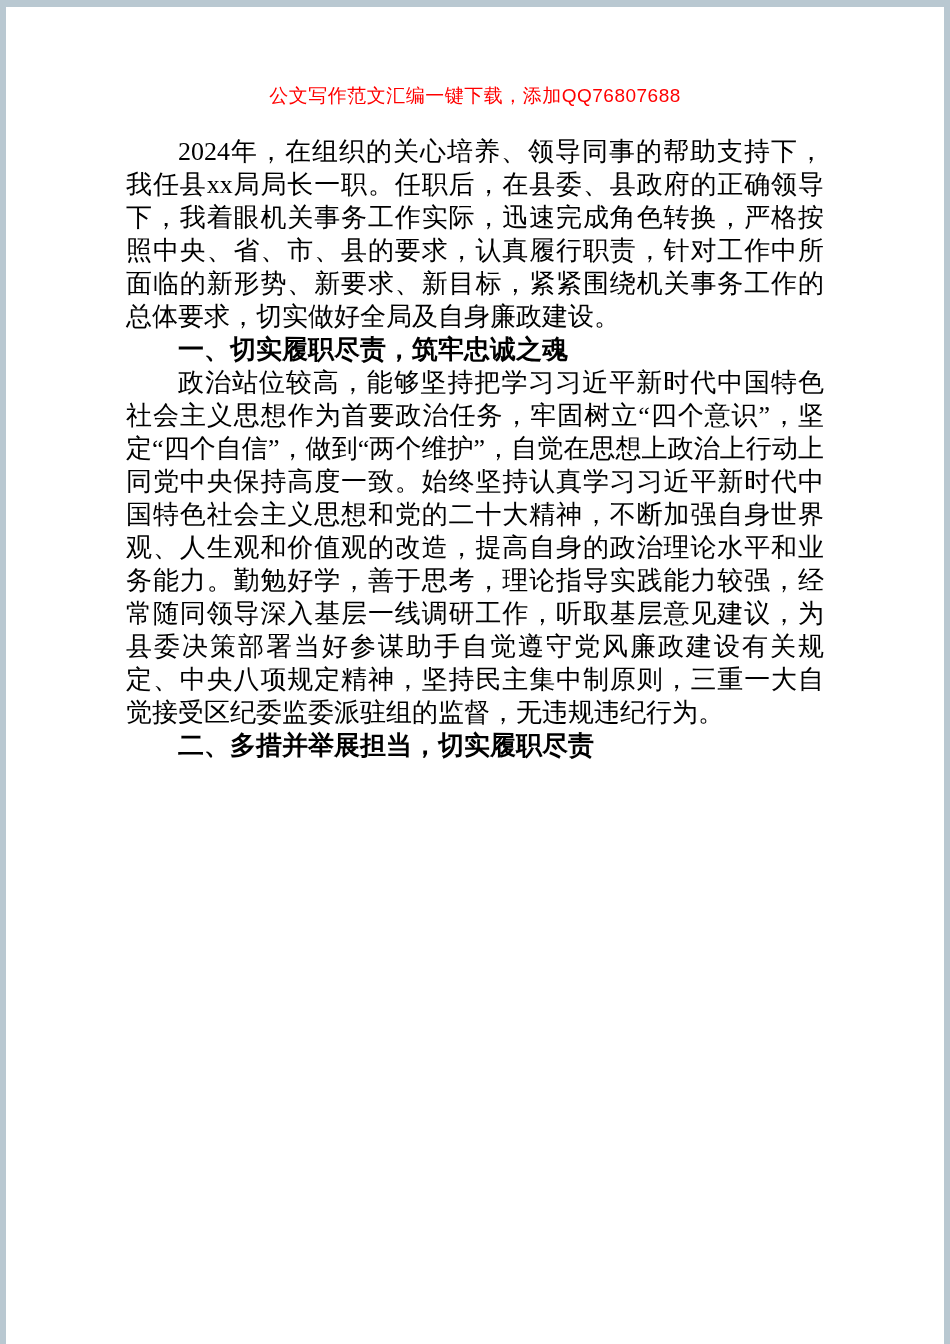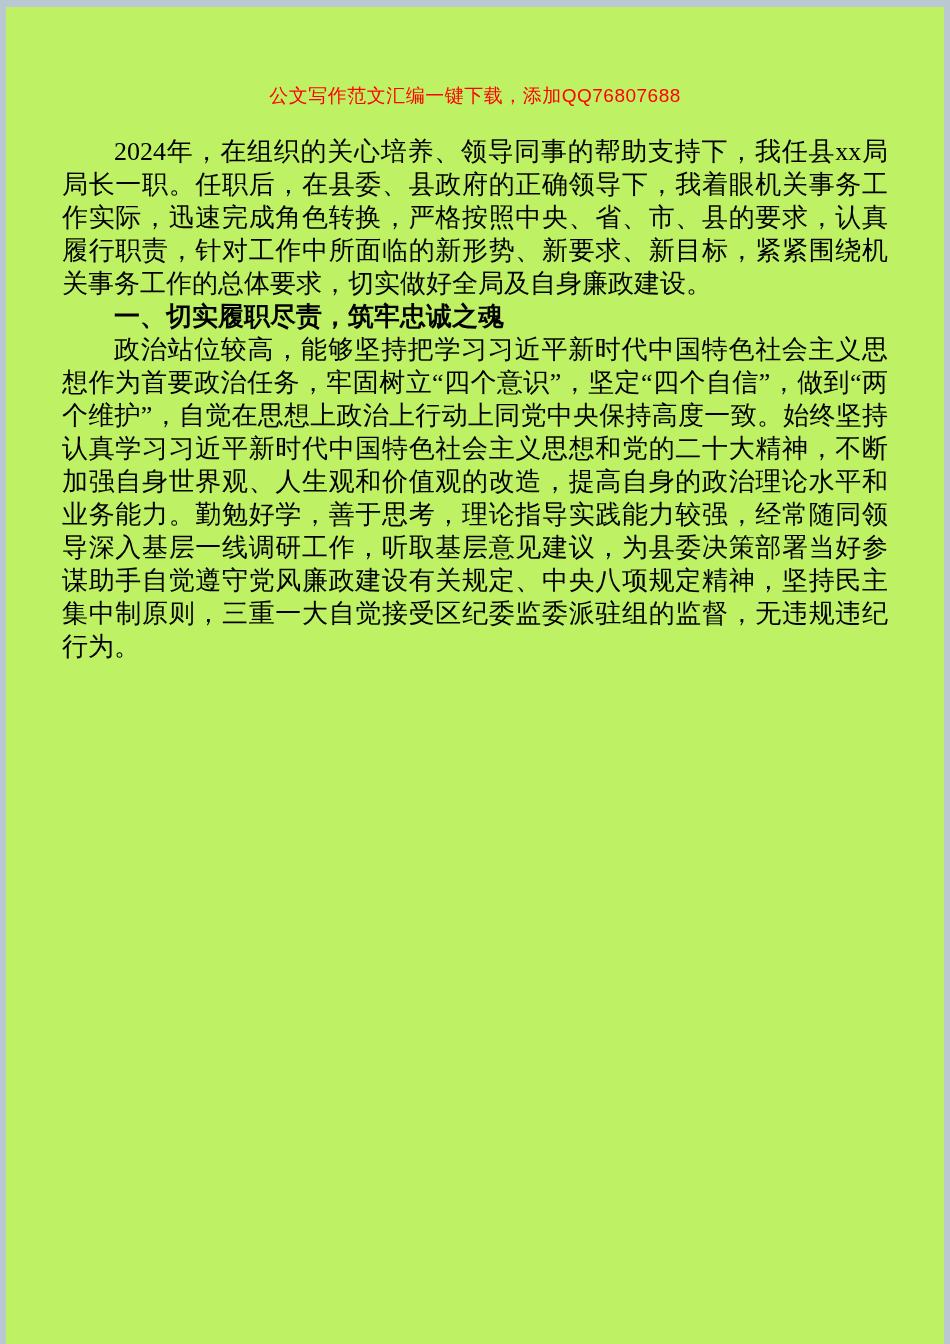--- a/index.html
+++ b/index.html
@@ -9,21 +9,21 @@
   body {
     width: 950px;
     height: 1344px;
     overflow: hidden;
     font-family: "Liberation Serif", serif;
   }
   .page {
     width: 938px;
     height: 1337px;
     margin: 7px auto 0 auto;
-    background: #bef264;
+    background: #ffffff;
     padding-top: 76px;
   }
   .notice {
     text-align: center;
     color: #ff0000;
     font-size: 19px;
     letter-spacing: 0.5px;
     font-family: "Liberation Sans", sans-serif;
   }
   .doc-title {
@@ -31,21 +31,21 @@
     padding: 0 140px;
     text-align: center;
     font-size: 35px;
     font-weight: bold;
     line-height: 84px;
     color: #000000;
     font-family: "Liberation Serif", serif;
   }
   .content {
     margin-top: 26px;
-    padding: 0 56px;
+    padding: 0 120px;
     font-size: 26px;
     line-height: 33px;
     text-align: justify;
     text-justify: inter-ideograph;
     color: #000000;
     font-family: Liberation Serif, serif;
   }
   .content p {
     text-indent: 2em;
   }
@@ -58,15 +58,16 @@
 
 <div class="page">
 
   <div class="notice">公文写作范文汇编一键下载，添加QQ76807688</div>
 
 
   <div class="content">
     <p class="body">2024年，在组织的关心培养、领导同事的帮助支持下，我任县xx局局长一职。任职后，在县委、县政府的正确领导下，我着眼机关事务工作实际，迅速完成角色转换，严格按照中央、省、市、县的要求，认真履行职责，针对工作中所面临的新形势、新要求、新目标，紧紧围绕机关事务工作的总体要求，切实做好全局及自身廉政建设。</p>
     <p class="heading">一、切实履职尽责，筑牢忠诚之魂</p>
     <p class="body">政治站位较高，能够坚持把学习习近平新时代中国特色社会主义思想作为首要政治任务，牢固树立“四个意识”，坚定“四个自信”，做到“两个维护”，自觉在思想上政治上行动上同党中央保持高度一致。始终坚持认真学习习近平新时代中国特色社会主义思想和党的二十大精神，不断加强自身世界观、人生观和价值观的改造，提高自身的政治理论水平和业务能力。勤勉好学，善于思考，理论指导实践能力较强，经常随同领导深入基层一线调研工作，听取基层意见建议，为县委决策部署当好参谋助手自觉遵守党风廉政建设有关规定、中央八项规定精神，坚持民主集中制原则，三重一大自觉接受区纪委监委派驻组的监督，无违规违纪行为。</p>
+    <p class="heading">二、多措并举展担当，切实履职尽责</p>
   </div>
 
 </div>
 
 </body></html>

